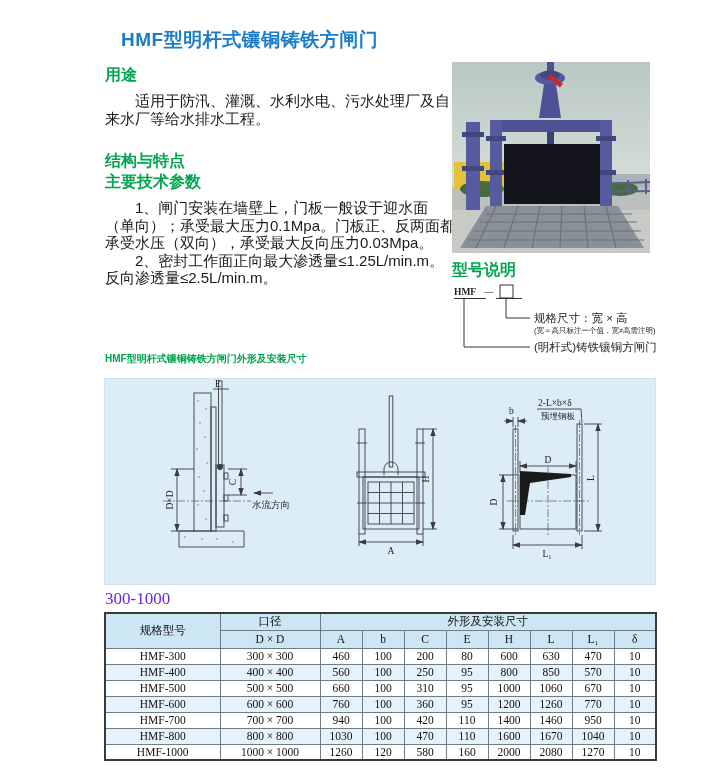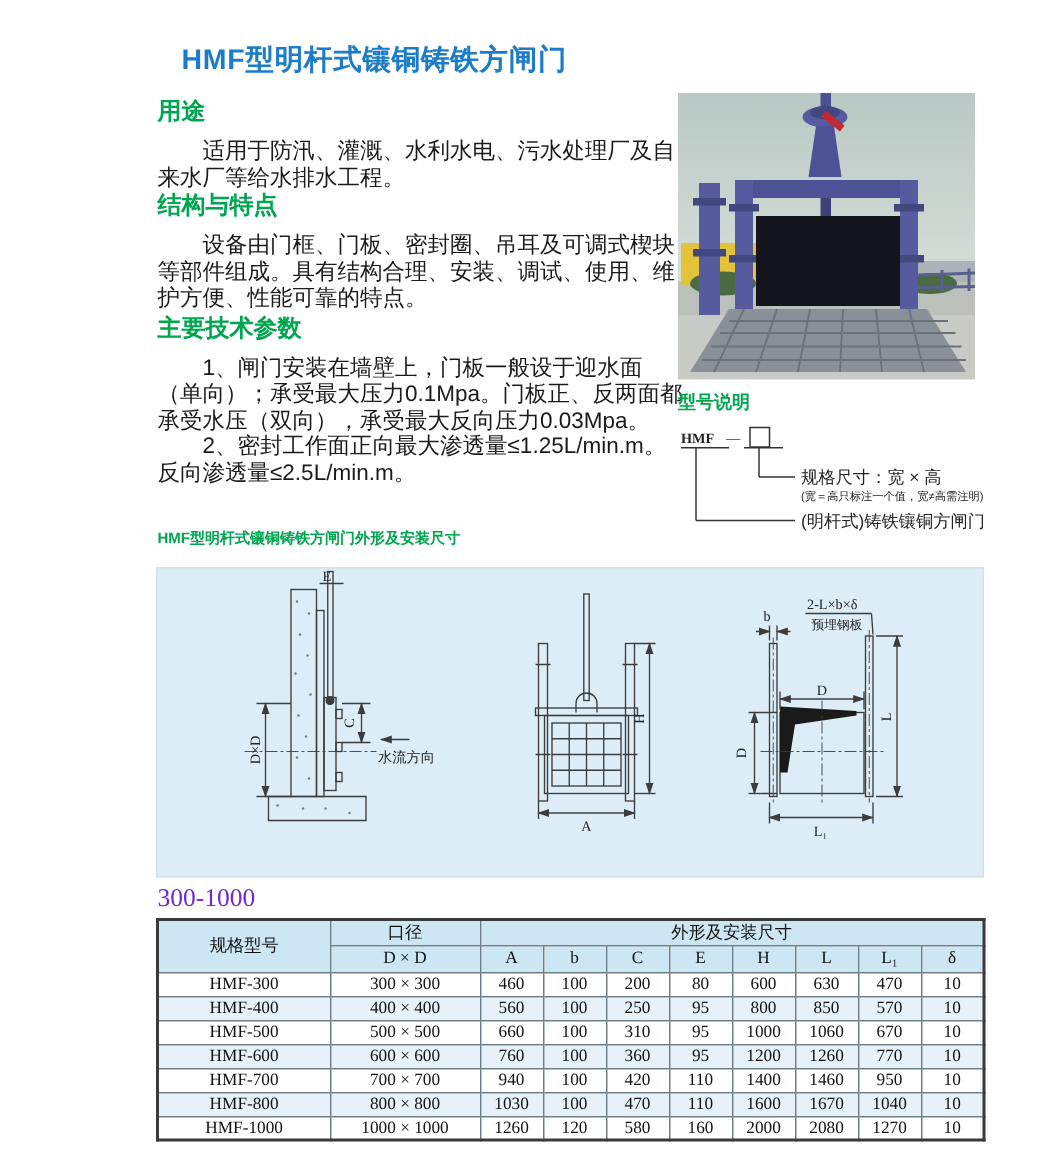--- a/index.html
+++ b/index.html
@@ -8,27 +8,27 @@
 
   .page-title {
     position:absolute; left:121px; top:27px;
     font-size:19px; font-weight:bold; color:#1b7dc9; letter-spacing:0.5px;
   }
 
   .left-col { position:absolute; left:105px; top:66px; width:352px; }
   .sec-head { font-size:16px; font-weight:bold; color:#00a550; line-height:18px; }
   .body-p { font-size:15px; line-height:17.5px; color:#1a1a1a; text-indent:2em; margin-top:8px; }
   .body-p.tight { margin-top:0; }
-  .sec-head.mt1 { margin-top:2px; }
+  .sec-head.mt1 { margin-top:25px; }
   .sec-head.mt2 { margin-top:3px; }
 
   .photo-wrap { position:absolute; left:452px; top:62px; width:198px; height:191px; }
   .photo-wrap svg { display:block; }
 
-  .legend-head { position:absolute; left:452px; top:260px; font-size:12px; font-weight:bold; color:#00a550; }
+  .legend-head { position:absolute; left:452px; top:260px; font-size:16px; font-weight:bold; color:#00a550; }
   .legend-diagram { position:absolute; left:452px; top:282px; }
 
   .outline-head { position:absolute; left:105px; top:352px; font-size:10px; font-weight:bold; color:#00a550; }
   .drawing-panel {
     position:absolute; left:104px; top:378px; width:552px; height:207px;
     background:#dcedf8; border:1px solid #cfe2ef;
   }
 
   .range-label { position:absolute; left:105px; top:589px; font-size:17px; font-family:"Liberation Serif",serif; color:#6d28d9; }
 
@@ -52,21 +52,20 @@
 </head>
 <body>
 
 <h1 class="page-title">HMF型明杆式镶铜铸铁方闸门</h1>
 
 <div class="left-col">
   <h2 class="sec-head">用途</h2>
   <p class="body-p">适用于防汛、灌溉、水利水电、污水处理厂及自来水厂等给水排水工程。</p>
 
   <h2 class="sec-head mt1">结构与特点</h2>
-  <p class="body-p">设备由门框、门板、密封圈、吊耳及可调式楔块等部件组成。具有结构合理、安装、调试、使用、维护方便、性能可靠的特点。</p>
 
   <h2 class="sec-head mt2">主要技术参数</h2>
   <p class="body-p">1、闸门安装在墙壁上，门板一般设于迎水面（单向）；承受最大压力0.1Mpa。门板正、反两面都承受水压（双向），承受最大反向压力0.03Mpa。</p>
   <p class="body-p tight">2、密封工作面正向最大渗透量≤1.25L/min.m。反向渗透量≤2.5L/min.m。</p>
 </div>
 
 <div class="photo-wrap">
   <svg width="198" height="191" viewBox="0 0 198 191">
     <defs>
       <linearGradient id="sky" x1="0" y1="0" x2="0" y2="1">

